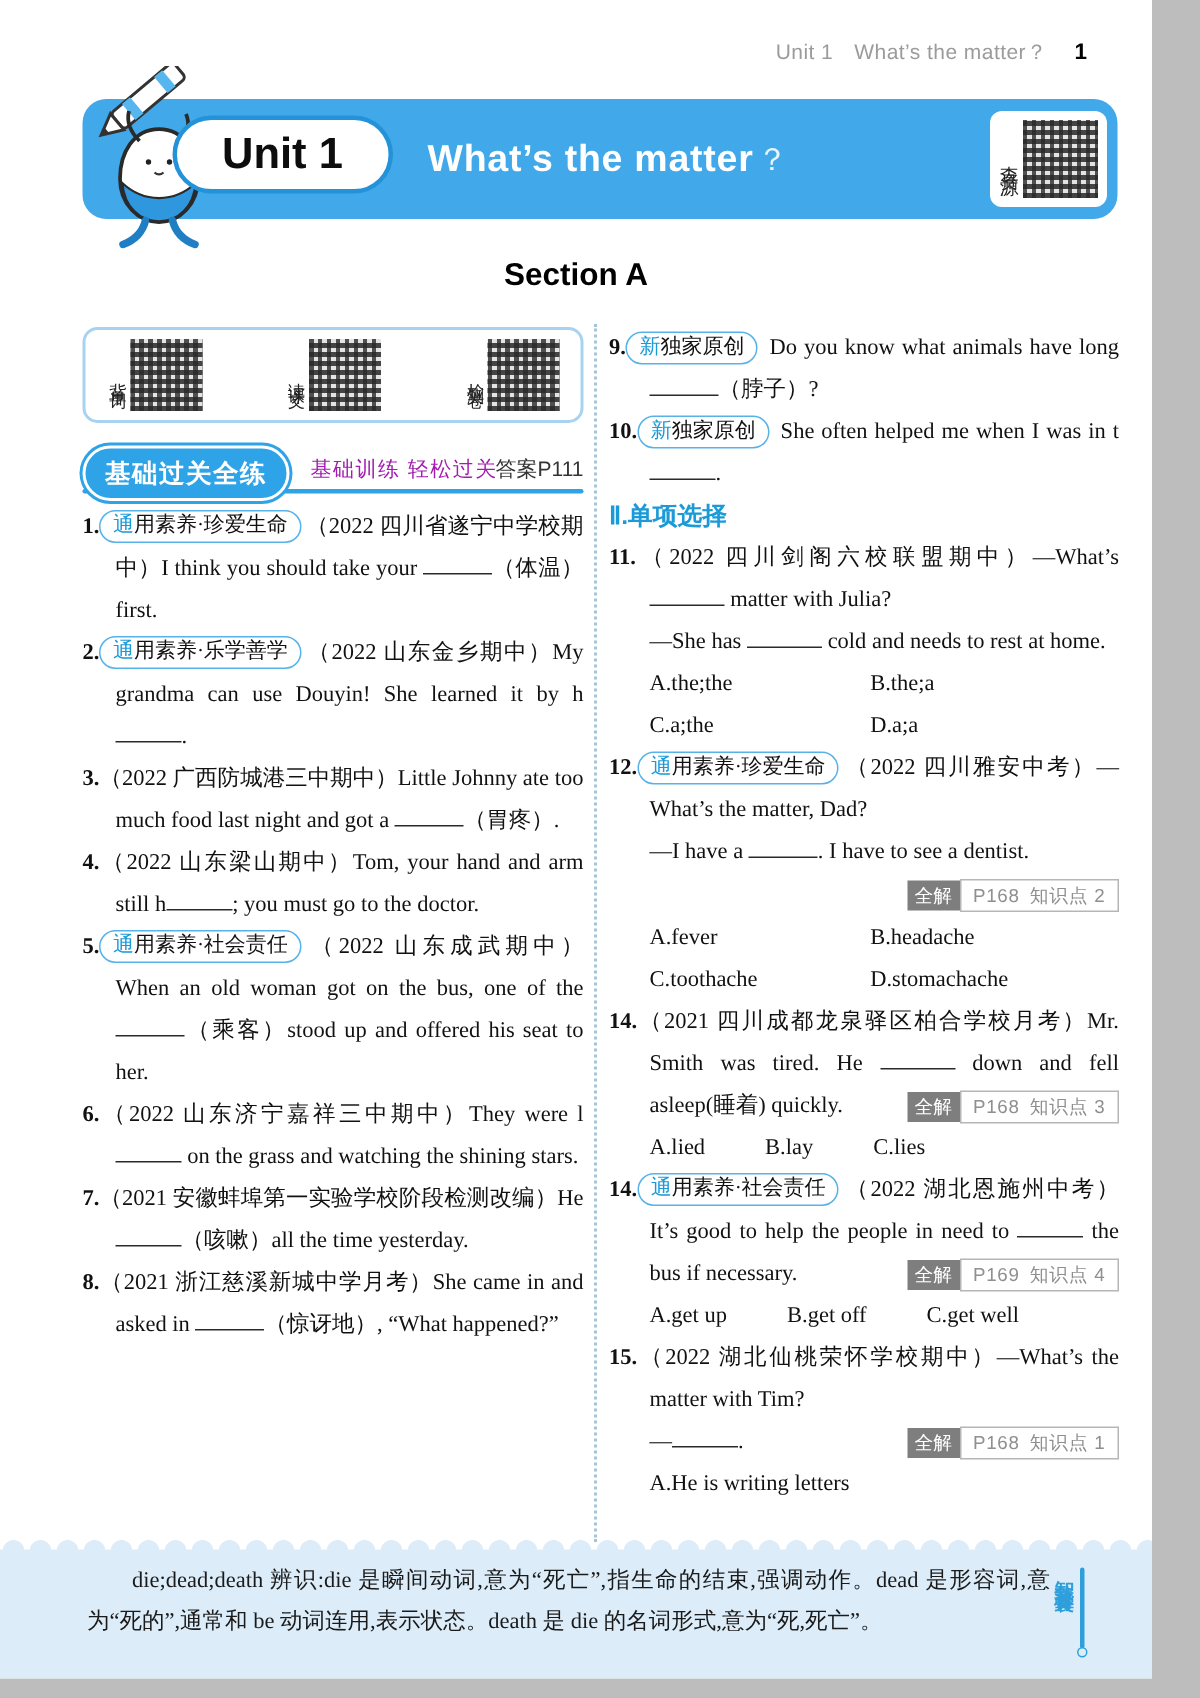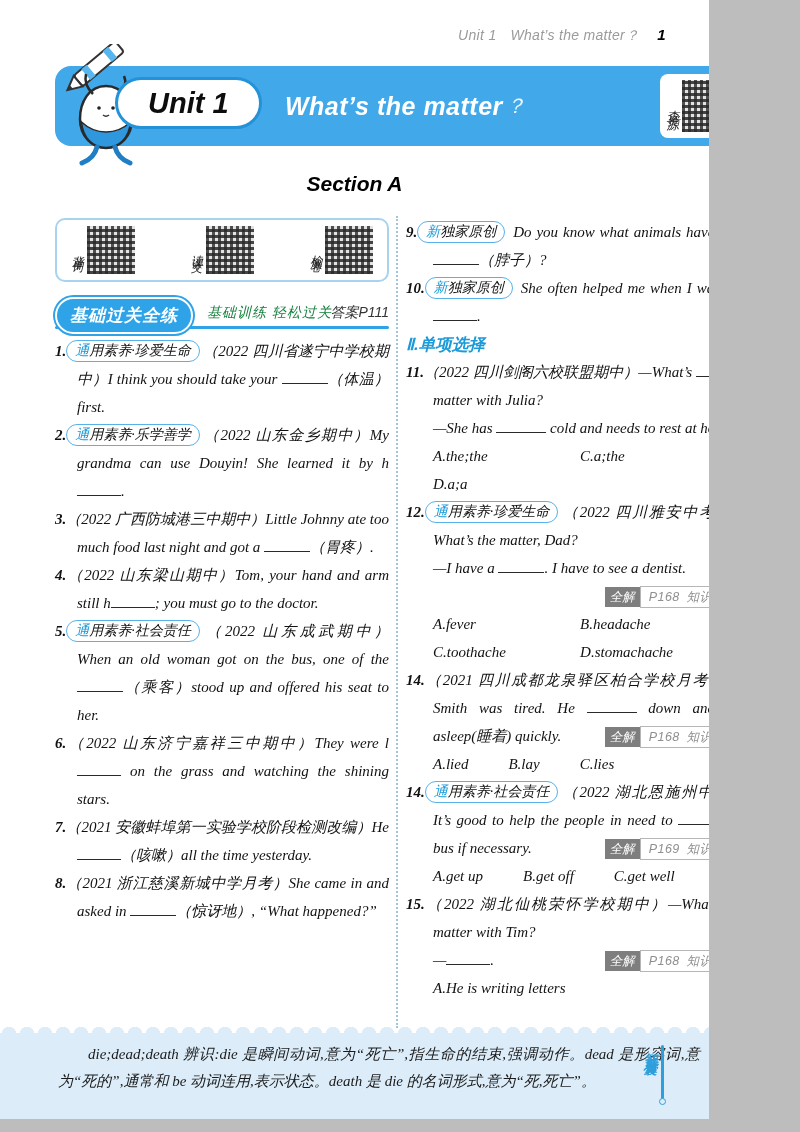--- a/index.html
+++ b/index.html
@@ -1,18 +1,18 @@
 <!DOCTYPE html>
 <html><head>
 <meta charset="utf-8">
 <style>
   html,body{margin:0;padding:0;}
   body{width:800px;height:1132px;background:#bdbdbd;position:relative;
        font-family:"Liberation Serif","DejaVu Serif",serif;-webkit-font-smoothing:antialiased;}
-  .page{position:absolute;left:0;top:0;width:709px;height:1119px;background:#ffffff;overflow:hidden;font-style:italic;}
+  .page{position:absolute;left:0;top:0;width:768px;height:1119px;background:#ffffff;overflow:hidden;}
 
   
   .top-meta{position:absolute;top:26px;right:43px;font-family:"Liberation Sans",sans-serif;
             font-size:14px;color:#9b9b9b;letter-spacing:.3px;}
   .top-meta .unit{margin-right:14px;}
   .top-meta .pgnum{color:#000;font-weight:bold;margin-left:18px;font-size:15px;}
 
   
   .banner{position:absolute;left:55px;top:66px;width:690px;height:80px;background:#41a8e9;border-radius:16px;}
   .mascot{position:absolute;left:-4px;top:-22px;width:110px;height:128px;}
@@ -44,21 +44,21 @@
          display:flex;justify-content:space-between;align-items:center;padding:5px 14px;margin-bottom:9px;}
   .qrbox .item{display:flex;align-items:center;gap:4px;}
   .qrbox .vlabel{font-size:11.5px;color:#222;letter-spacing:3px;}
   .qrbox .qr{width:48px;height:48px;}
 
   
   .practice-row{position:relative;height:38px;margin-bottom:8px;font-family:"Liberation Sans",sans-serif;}
   .practice-line{position:absolute;bottom:0;left:0;right:0;height:3px;background:#2ea3e8;border-radius:2px;}
   .practice-pill{position:absolute;left:0;bottom:-5px;background:#2ea3e8;color:#fff;font-weight:bold;font-size:17px;
                  padding:5px 13px;border-radius:22px;border:2px solid #fff;box-shadow:0 0 0 2px #2ea3e8;letter-spacing:1px;}
-  .practice-sub{position:absolute;left:152px;bottom:7px;font-size:14px;color:#15803d;letter-spacing:1px;}
+  .practice-sub{position:absolute;left:152px;bottom:7px;font-size:14px;color:#a21caf;letter-spacing:1px;}
   .practice-ans{position:absolute;right:0;bottom:7px;font-size:14px;color:#333;}
 
   .part-heading{font-family:"Liberation Sans",sans-serif;font-weight:bold;font-size:16.5px;color:#1b9ad8;
                 line-height:28px;margin:0;}
 
   
   .question{font-size:15px;line-height:28px;text-align:justify;color:#111;}
   .q-body{padding-left:22px;text-indent:-22px;}
   .col-right .q-body{padding-left:27px;text-indent:-27px;}
   .q-num{font-weight:bold;}
@@ -194,20 +194,21 @@
         <div class="question">
           <div class="q-body"><span class="q-num">10.</span><span class="tagpill"><span class="first">新</span>独家原创</span> She often helped me when I was in t<span class="blank" style="width: 44px;"></span>.</div>
         </div>
       </div>
     <div class="part-heading">Ⅱ.单项选择</div>
     <div id="part2-list">
         <div class="question">
           <div class="q-body"><span class="q-num">11.</span>（2022 四川剑阁六校联盟期中）—What’s <span class="blank" style="width: 50px;"></span> matter with Julia?<br>—She has <span class="blank" style="width: 50px;"></span> cold and needs to rest at home.</div>
           <div class="options cols-2">
             <span class="opt">A.the;the</span>
+            <span class="opt">B.the;a</span>
             <span class="opt">C.a;the</span>
             <span class="opt">D.a;a</span>
           </div>
         </div>
         <div class="question">
           <div class="q-body"><span class="q-num">12.</span><span class="tagpill"><span class="first">通</span>用素养·珍爱生命</span>（2022 四川雅安中考）—What’s the matter, Dad?<br>—I have a <span class="blank" style="width: 46px;"></span>. I have to see a dentist.<div class="badge-own"><span class="jiebadge noflo">
                 <span class="jie">全解</span>
                 <span class="ref">P168 知识点 2</span>
               </span></div></div>
           <div class="options cols-2">

